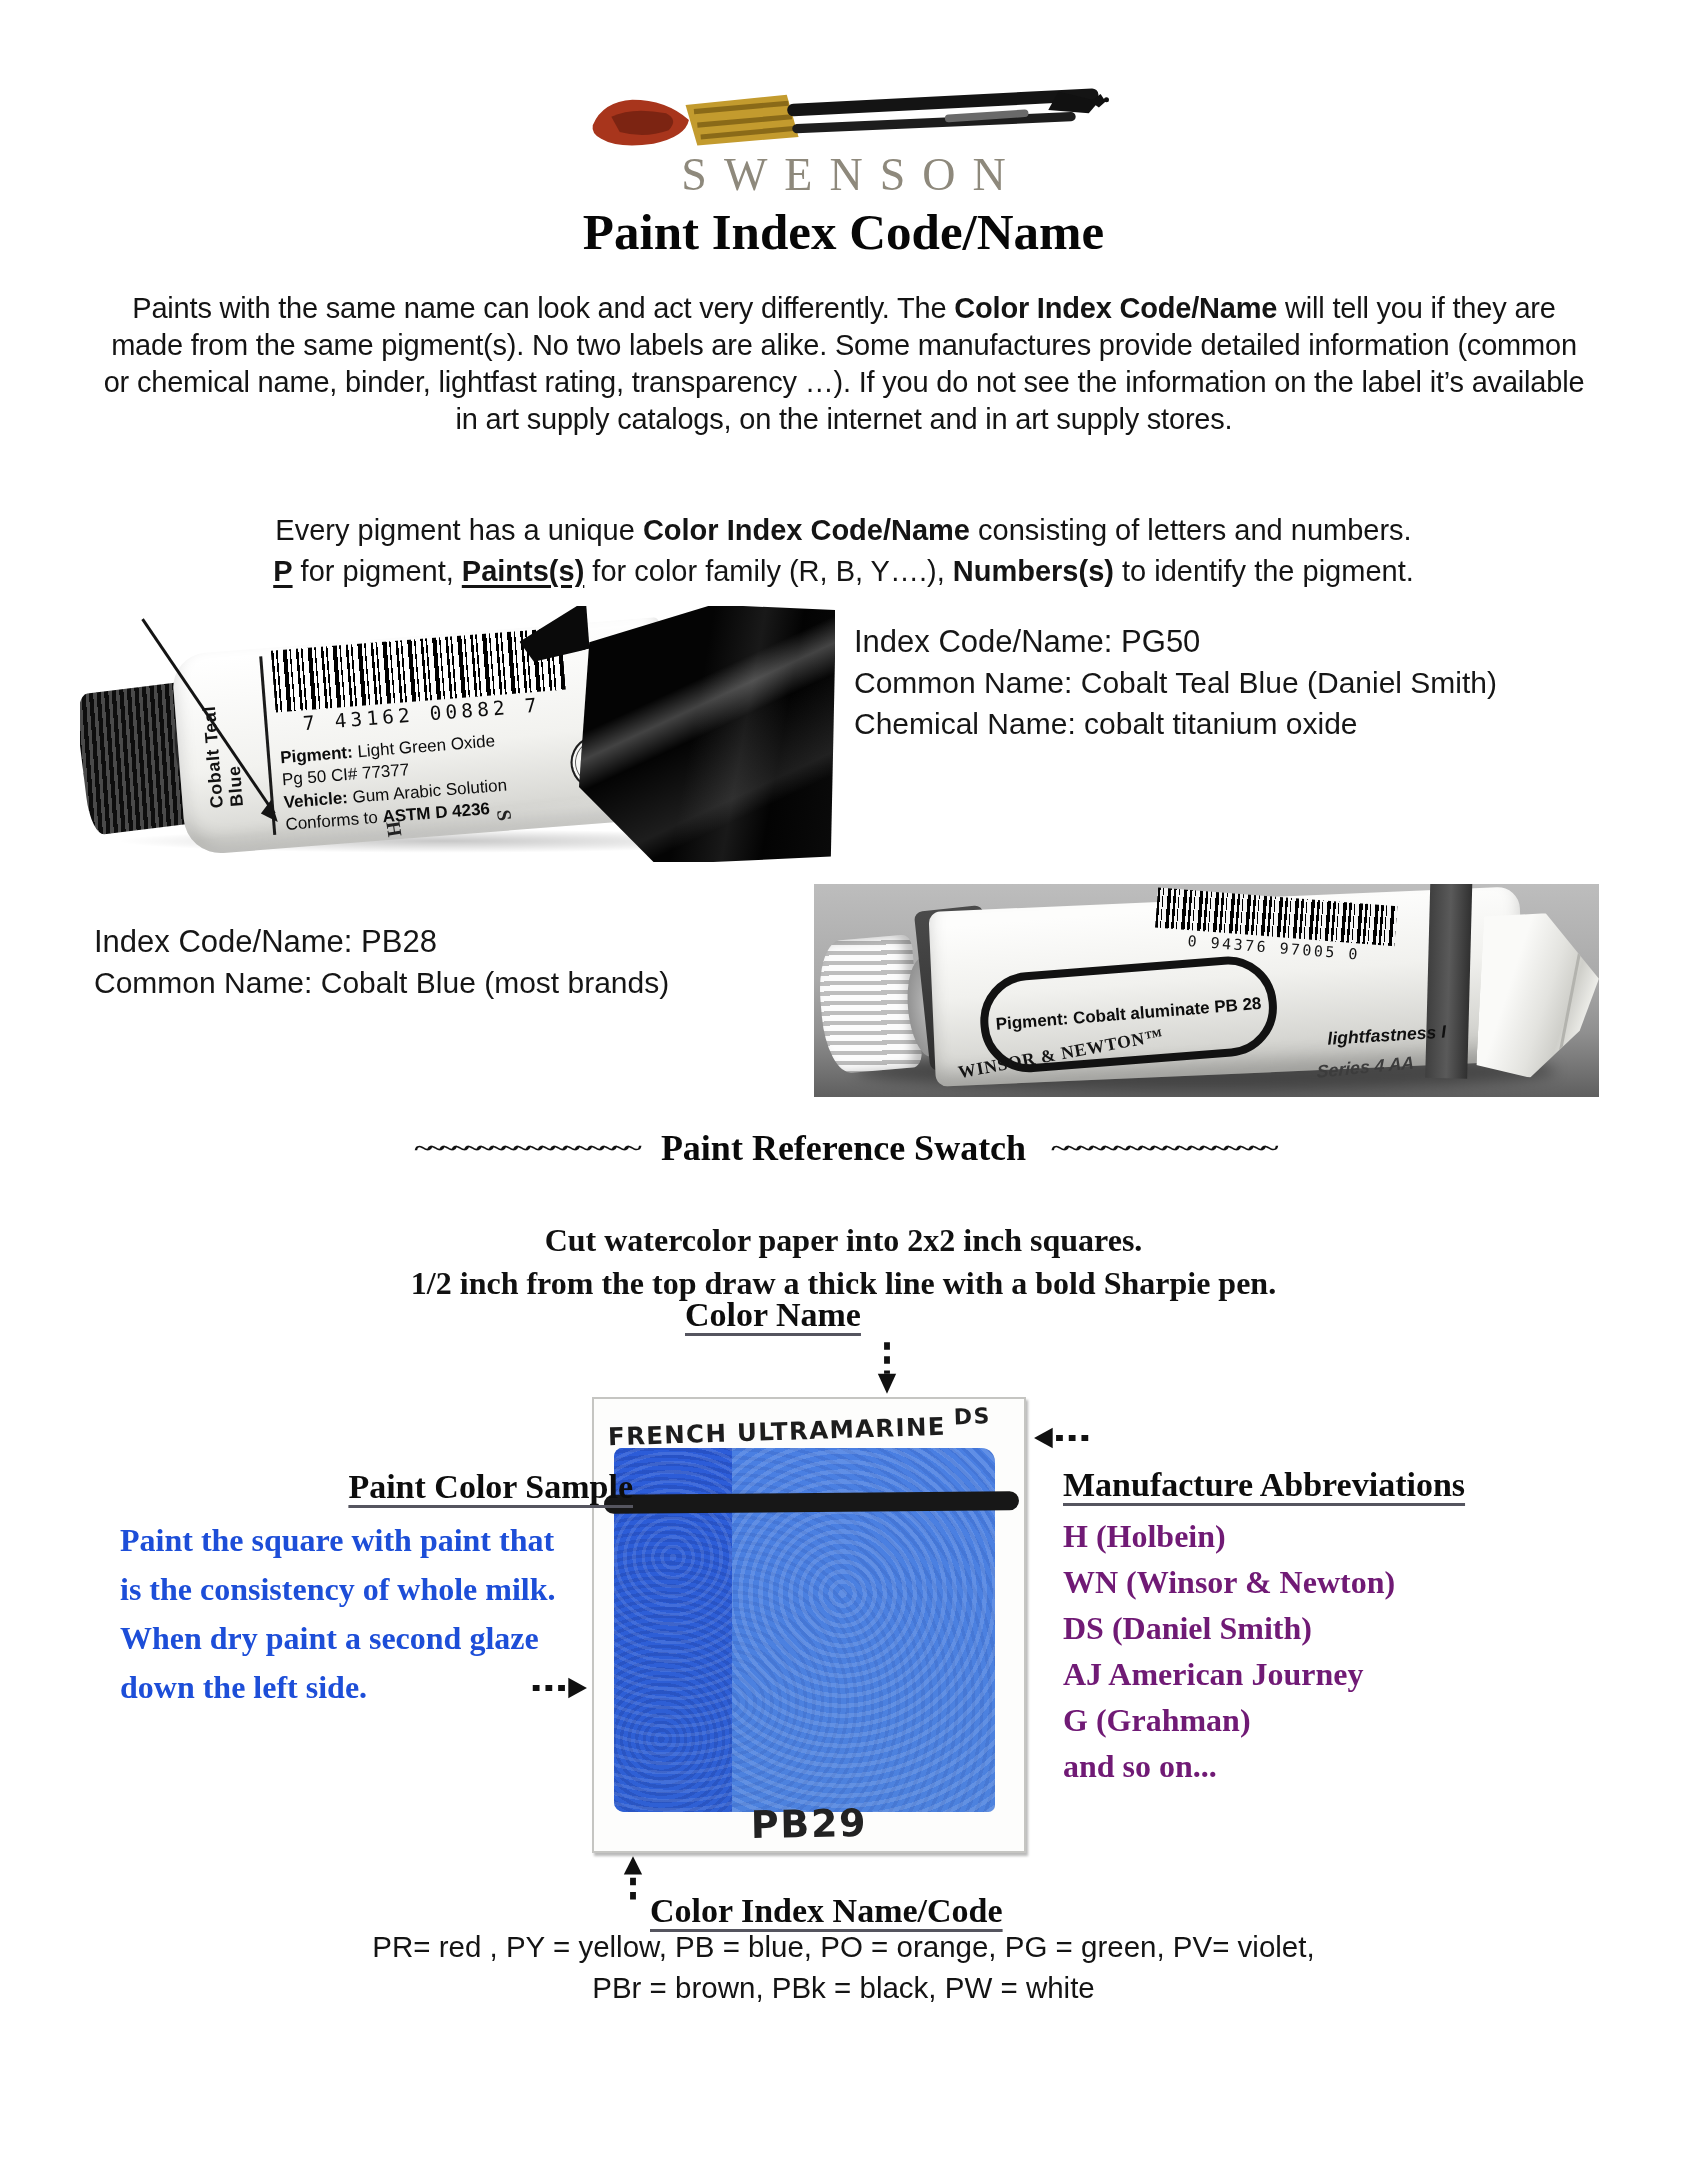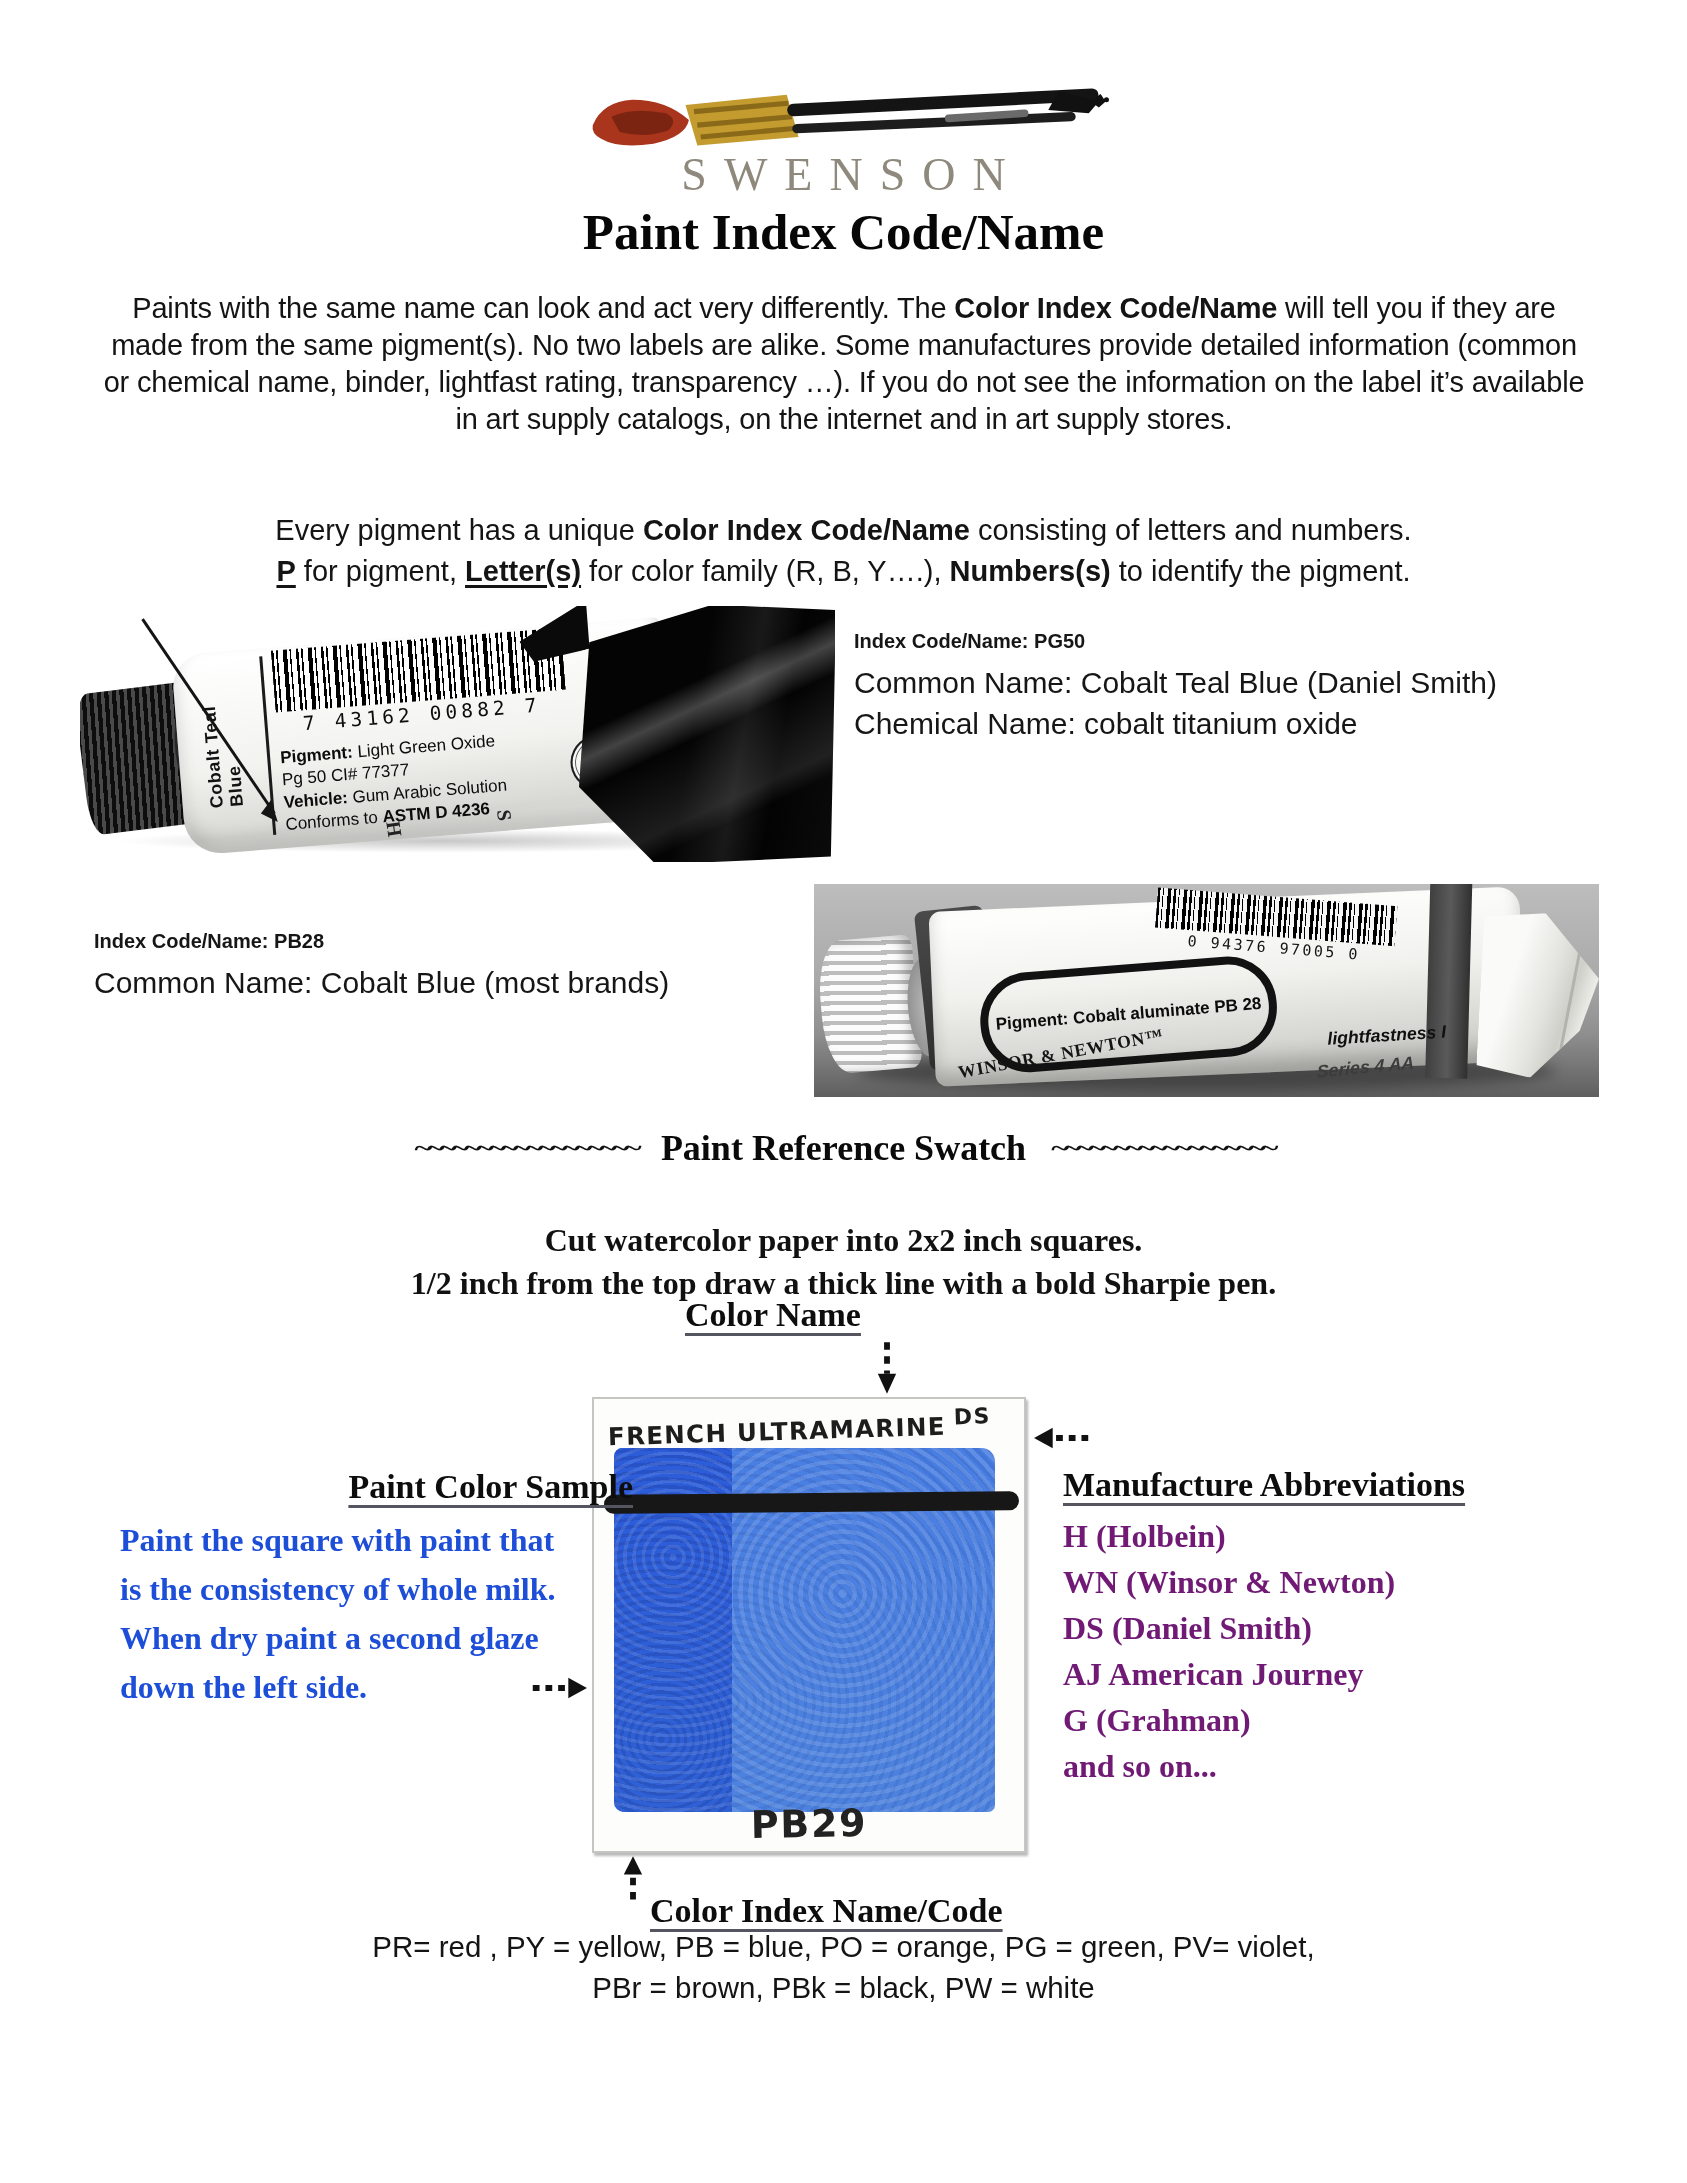--- a/index.html
+++ b/index.html
@@ -20,21 +20,21 @@
 
   
   .intro{left:100px;top:290px;width:1488px;text-align:center;
          font:400 29px/37px var(--sans);color:#141414;letter-spacing:-0.2px;}
   .note{left:0;width:100%;top:510px;text-align:center;font:400 29px/41px var(--sans);color:#141414;}
   .b{font-weight:700;}
   .bu{font-weight:700;text-decoration:underline;text-decoration-thickness:2.5px;text-underline-offset:4.2px;}
 
   
   .caption{font:400 30px/41px var(--sans);color:#161616;}
-  .caption .hd{font-weight:700;font-size:20px;}
+  .caption .hd{font-weight:400;font-size:31px;}
   .cap1{left:854px;top:621px;}
   .cap2{left:94px;top:921px;}
 
   
   .t1{left:80px;top:606px;width:755px;height:256px;overflow:hidden;}
   .t1-shadow{left:34px;top:223px;width:658px;height:23.6px;
      background:radial-gradient(ellipse at 50% 50%, rgba(0,0,0,0.22), transparent 70%);}
   .t1-cap{left:1.7px;top:81px;width:123px;height:142px;transform:rotate(-7deg);
      background:repeating-linear-gradient(93deg,#0d0d0d 0 4.2px,#4a4a4a 4.2px 7.6px);
      border-radius:13.5px/39px;}
@@ -162,21 +162,21 @@
     <circle cx="617" cy="28" r="3" fill="#111"></circle>
   </svg>
 
   <div class="abs brand">SWENSON</div>
   <h1 class="abs title">Paint Index Code/Name</h1>
 
   <p class="abs intro"><span>Paints with the same name can look and act very differently. The </span><span class="b">Color Index Code/Name</span><span> will tell you if they are made from the same pigment(s). No two labels are alike. Some manufactures provide detailed information (common or chemical name, binder, lightfast rating, transparency …).  If you do not see the information on the label it’s available in art supply catalogs, on the internet and in art supply stores.</span></p>
 
   <div class="abs note">
     <div><span>Every pigment has a unique </span><span class="b">Color Index Code/Name</span><span> consisting of letters and numbers.</span></div>
-    <div><span class="bu">P</span><span> for pigment,  </span><span class="bu">Letter(s)</span><span> for color family (R, B, Y….),  </span><span class="b">Numbers(s)</span><span> to identify the pigment.</span></div>
+    <div><span class="bu">P</span><span> for pigment,  </span><span class="bu">Paints(s)</span><span> for color family (R, B, Y….),  </span><span class="b">Numbers(s)</span><span> to identify the pigment.</span></div>
   </div>
 
   <figure class="abs t1">
     <div class="abs t1-shadow"></div>
     <div class="abs t1-cap"></div>
     <div class="abs t1-body">
       <div class="abs t1-vname">
         <span>Cobalt Teal</span>
         <span>Blue</span>
       </div>

